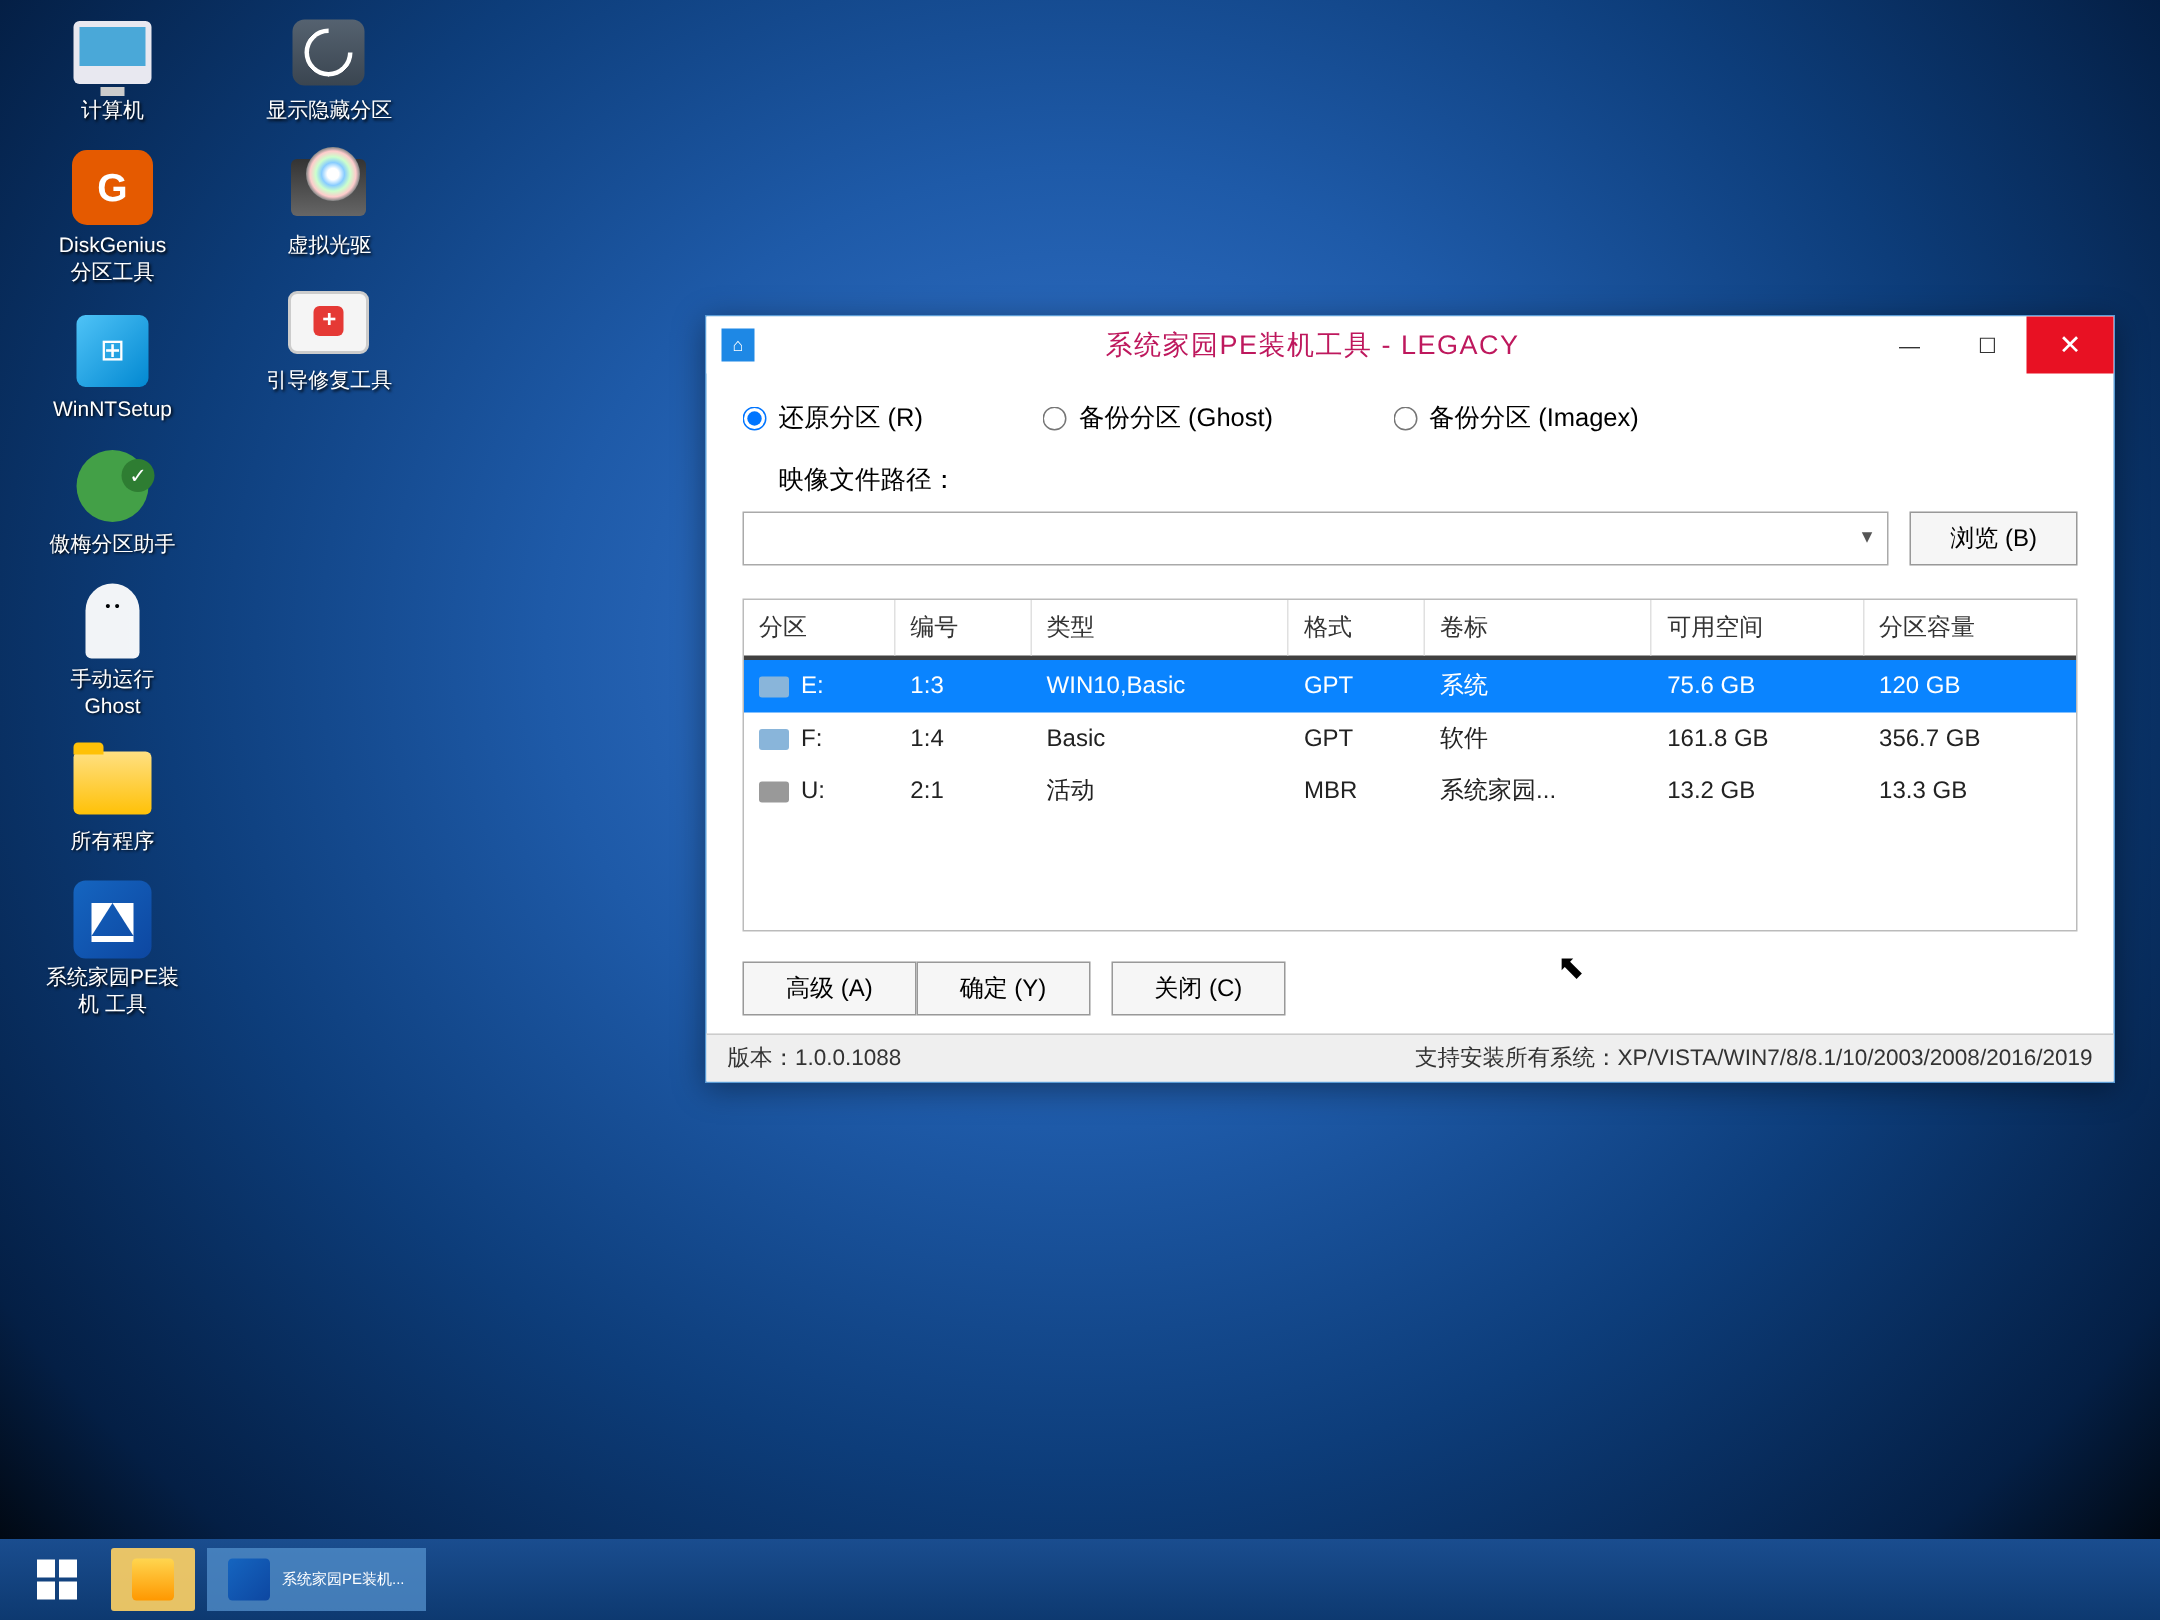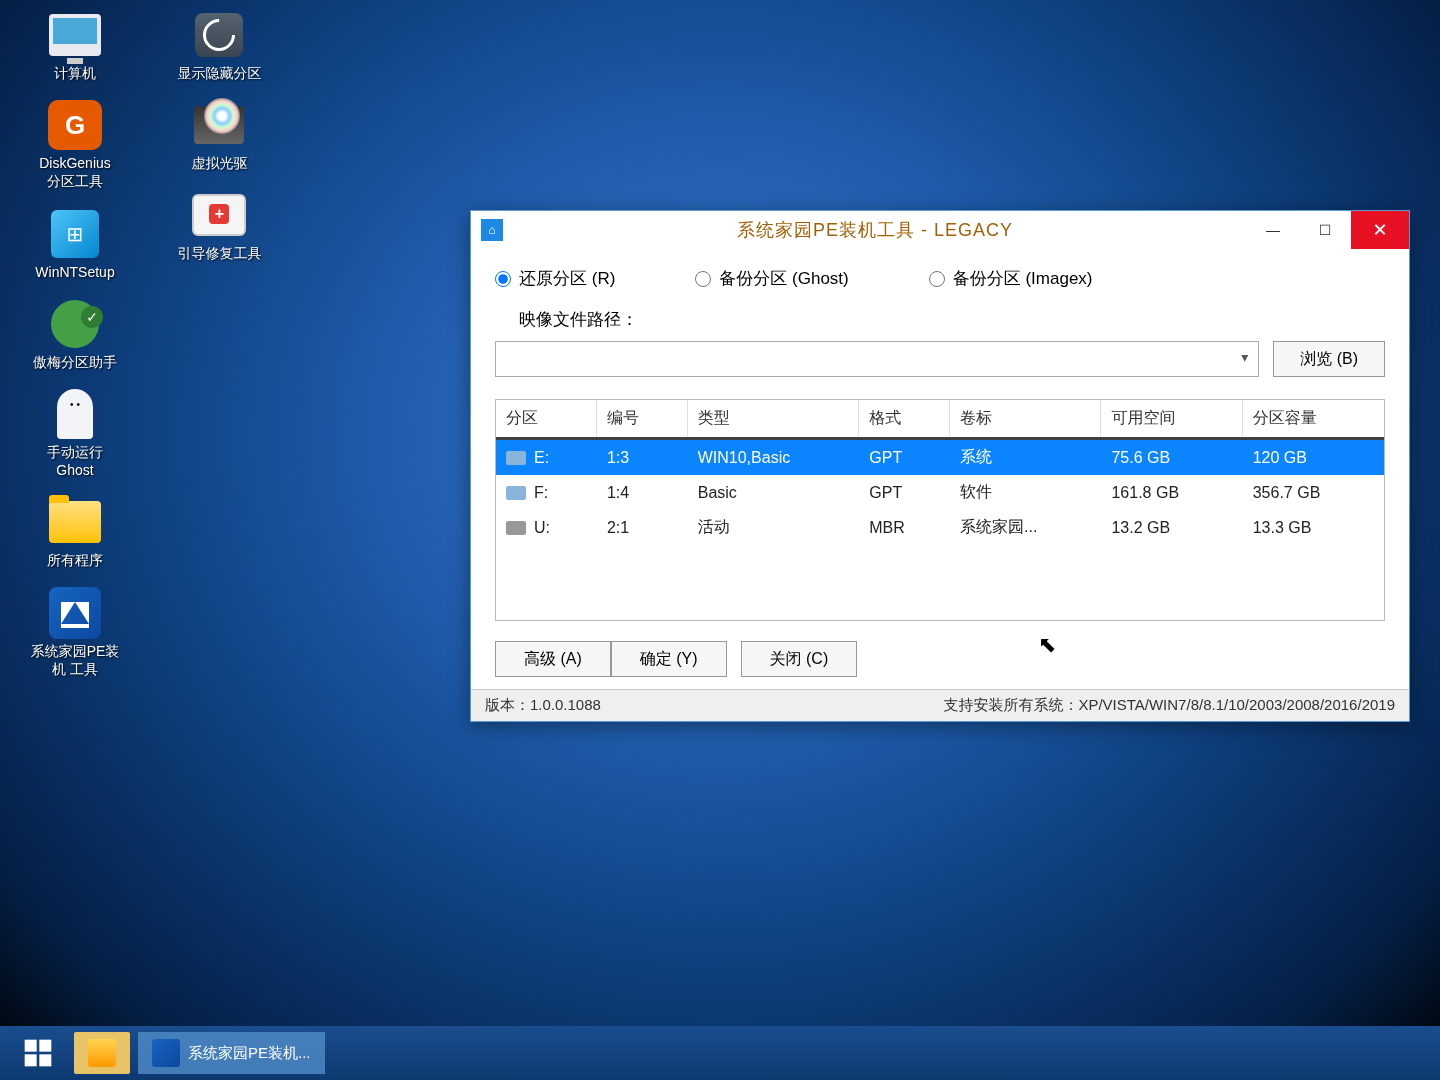--- a/index.html
+++ b/index.html
@@ -33,28 +33,28 @@
 .ic-pe { width:52px; height:52px; background:linear-gradient(135deg,#1565c0,#0d47a1); border-radius:8px; display:flex; align-items:center; justify-content:center; }
 .ic-pe::before { content:''; width:0; height:0; border-left:14px solid #fff; border-right:14px solid #fff; border-bottom:22px solid transparent; border-top:0; }
 .ic-pe::after { content:''; position:absolute; width:28px; height:4px; background:#fff; bottom:10px; }
 
 
 .taskbar { position:absolute; bottom:0; left:0; right:0; height:54px; background:linear-gradient(#1a4d8f,#0d3970); display:flex; align-items:center; padding:0 10px; gap:8px; }
 .start-btn { width:56px; height:42px; display:flex; align-items:center; justify-content:center; cursor:pointer; }
 .start-btn svg { width:32px; height:32px; }
 .task-item { height:42px; min-width:56px; display:flex; align-items:center; justify-content:center; cursor:pointer; }
 .task-item.fm { background:rgba(255,210,100,0.9); border-radius:2px; padding:0 10px; }
-.task-item.active { background:rgba(80,140,200,0.8); padding:0 14px; gap:8px; color:#fff; font-size:15px; }
+.task-item.active { background:rgba(80,140,200,0.8); padding:0 14px; gap:8px; color:#fff; font-size:10px; }
 .task-item .ti-icon { width:28px; height:28px; }
 
 
 .window { position:absolute; left:470px; top:210px; width:940px; background:#fff; border:1px solid #5a9bd4; box-shadow:0 4px 20px rgba(0,0,0,0.4); }
 .titlebar { height:38px; background:#fff; display:flex; align-items:center; position:relative; }
 .titlebar .app-icon { width:22px; height:22px; background:#1e88e5; margin-left:10px; display:flex; align-items:center; justify-content:center; color:#fff; font-size:12px; }
-.titlebar .title { flex:1; text-align:center; font-size:18px; color:#a16207; letter-spacing:1px; }
+.titlebar .title { flex:1; text-align:center; font-size:18px; color:#be185d; letter-spacing:1px; }
 .win-controls { display:flex; height:38px; }
 .win-btn { width:52px; display:flex; align-items:center; justify-content:center; cursor:pointer; font-size:14px; color:#333; }
 .win-btn.close { background:#e81123; color:#fff; width:58px; font-size:18px; }
 
 .content { padding:18px 24px 12px 24px; }
 .radio-row { display:flex; gap:80px; margin-bottom:18px; }
 .radio-opt { display:flex; align-items:center; gap:8px; font-size:17px; cursor:pointer; }
 .radio-opt input { width:16px; height:16px; }
 
 .path-row { display:flex; align-items:center; gap:14px; margin-bottom:22px; }

